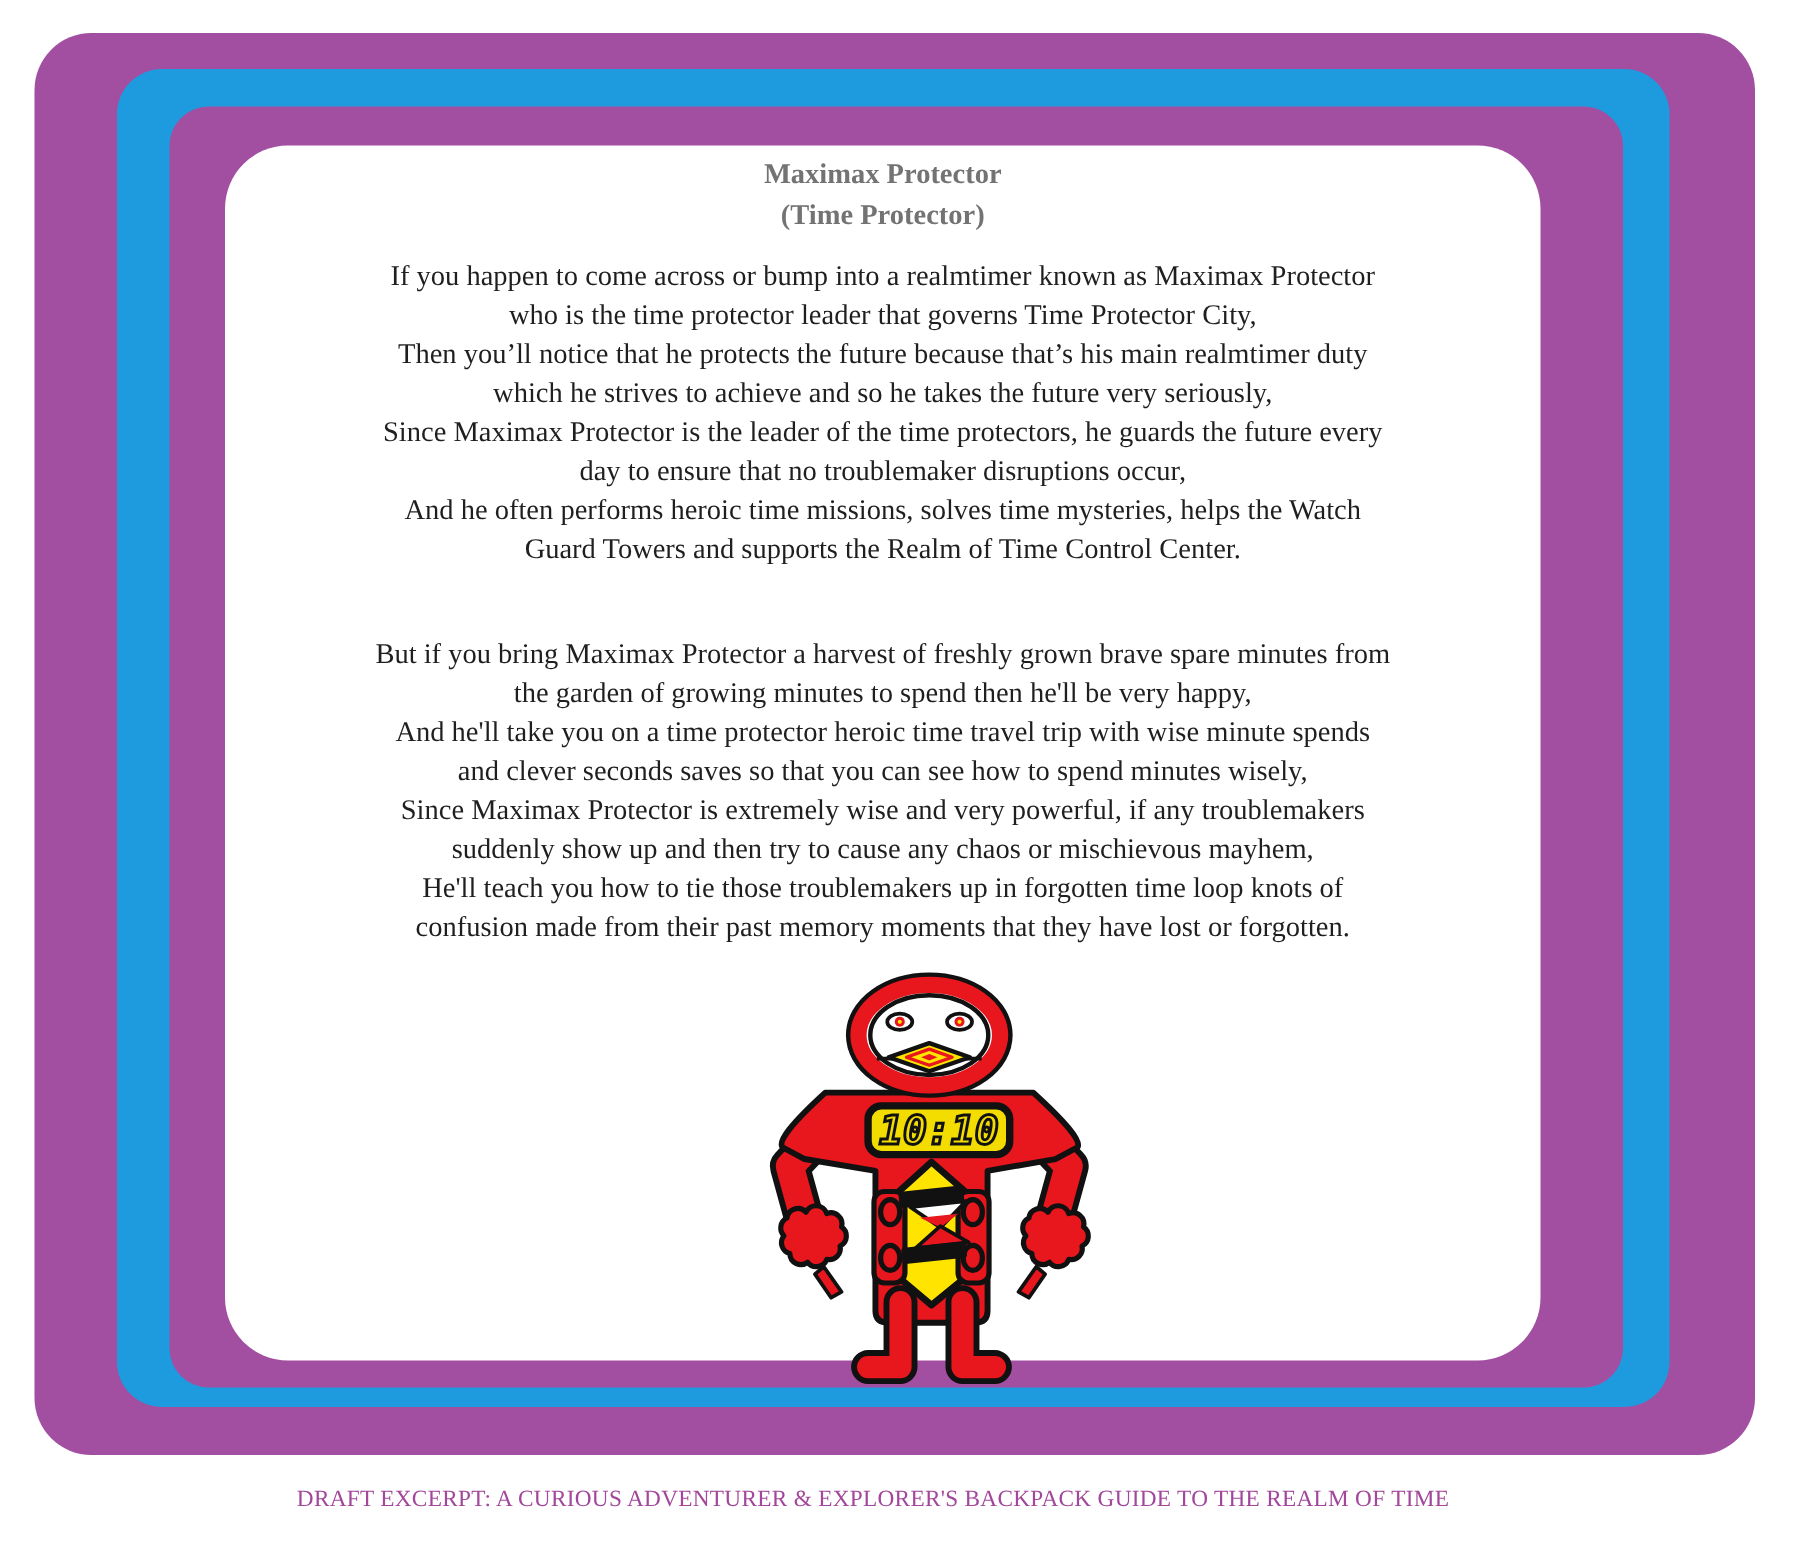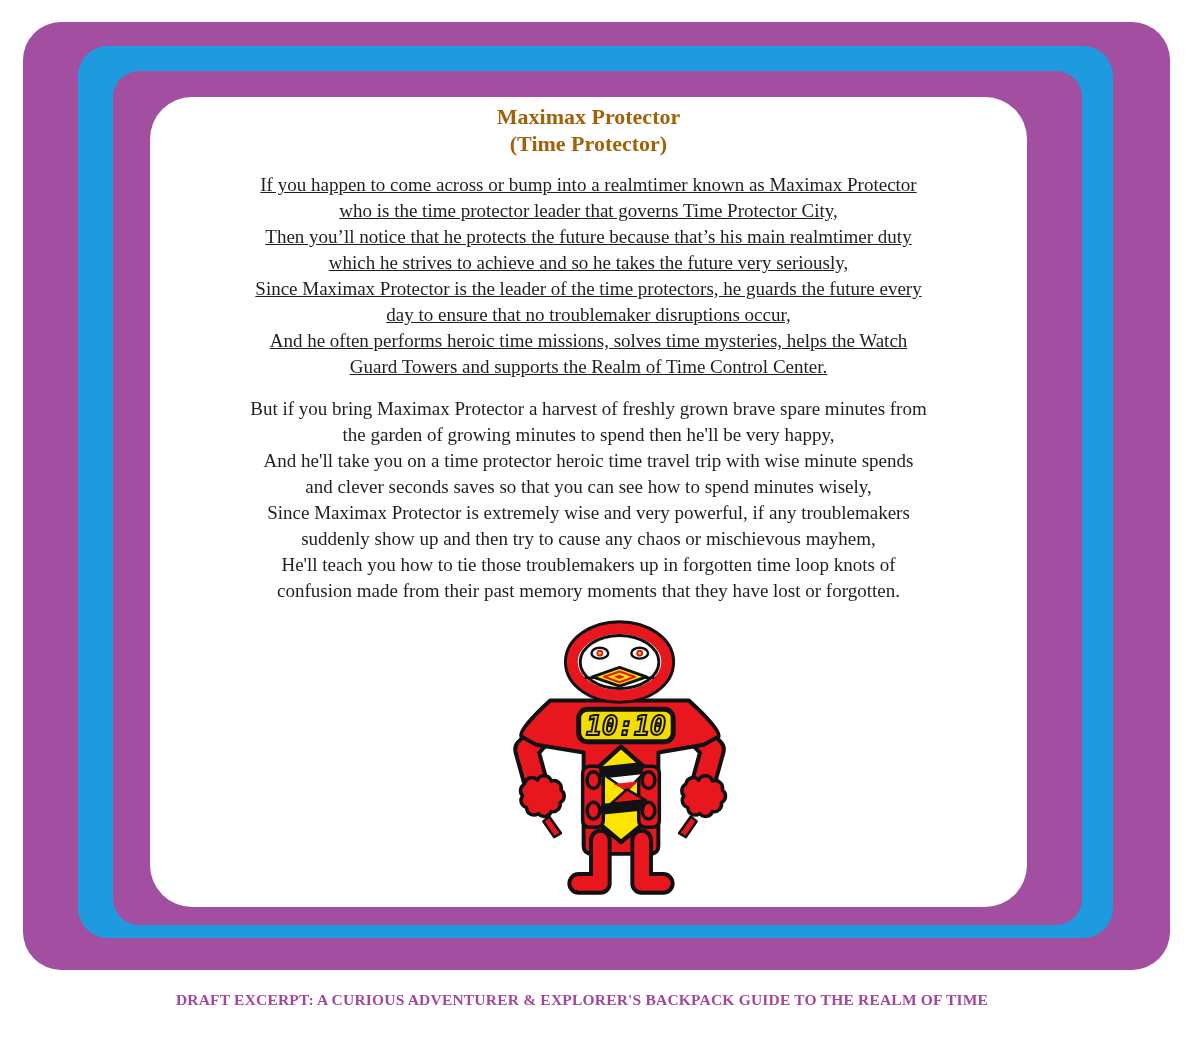--- a/index.html
+++ b/index.html
@@ -7,27 +7,27 @@
     width:1200px;height:1040px;position:relative;background:#ffffff;
     font-family:"Liberation Serif","DejaVu Serif",serif;
     overflow:hidden;
   }
   .layer{position:absolute;}
   .frame-outer{left:23px;top:22px;width:1147px;height:948px;border-radius:38px;background:#a24fa2;}
   .frame-blue{left:78px;top:46px;width:1035px;height:892px;border-radius:30px;background:#1e9bde;}
   .frame-inner{left:113px;top:71px;width:969px;height:854px;border-radius:26px;background:#a24fa2;}
   .panel{left:150px;top:97px;width:877px;height:810px;border-radius:42px;background:#ffffff;
          box-sizing:border-box;padding:6px 28px 0 28px;text-align:center;color:#1f1f1f;}
-  .title{font-weight:bold;font-size:22px;line-height:27px;white-space:pre-line;color:#a16207;}
+  .title{font-weight:bold;font-size:19px;line-height:27px;white-space:pre-line;color:#737373;}
   .para{font-size:19px;line-height:26px;white-space:pre-line;margin:0;}
-  .para1{margin-top:15px;text-decoration:underline;}
-  .para2{margin-top:16px;}
+  .para1{margin-top:15px;}
+  .para2{margin-top:44px;}
   .robot-wrap{margin-top:2px;margin-left:303px;width:280px;height:300px;font-style:italic;}
   .footer{left:0;top:991px;width:1164px;text-align:center;
-          font-weight:bold;font-size:15.5px;letter-spacing:0.2px;color:#a2479b;}
+          font-weight:normal;font-size:15.5px;letter-spacing:0.2px;color:#a2479b;}
 </style>
 </head>
 <body>
 
 <div class="layer frame-outer"></div>
 <div class="layer frame-blue"></div>
 <div class="layer frame-inner"></div>
 
 <div class="layer panel">
   <div class="title">Maximax Protector

